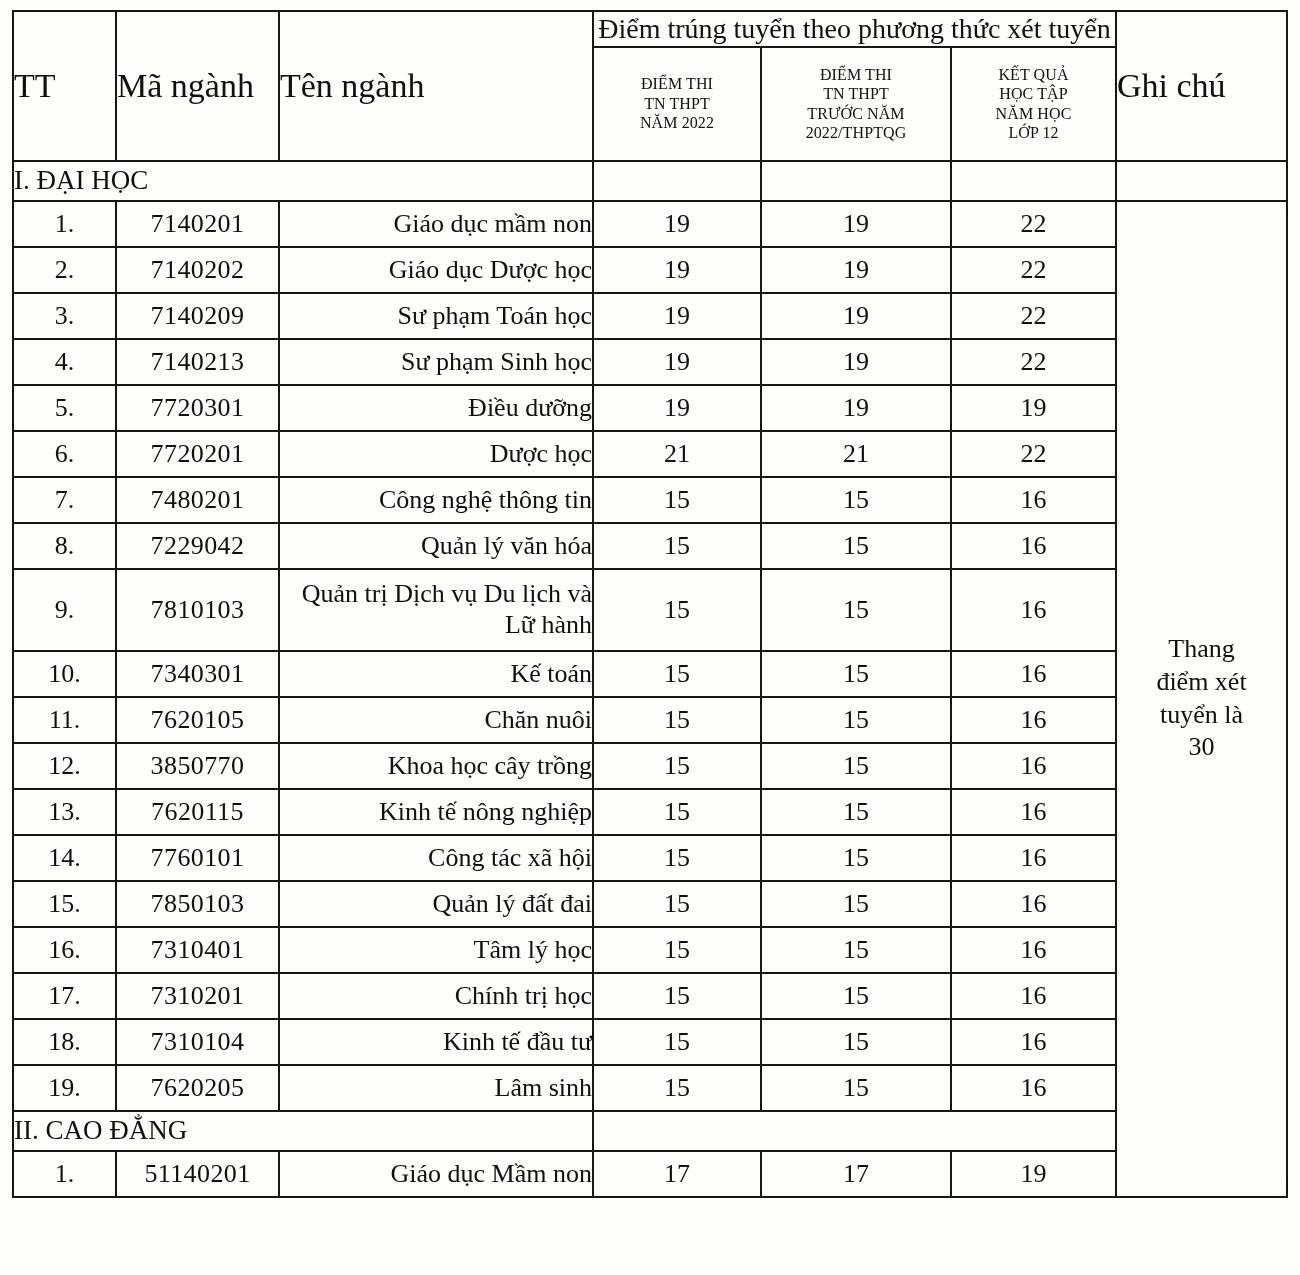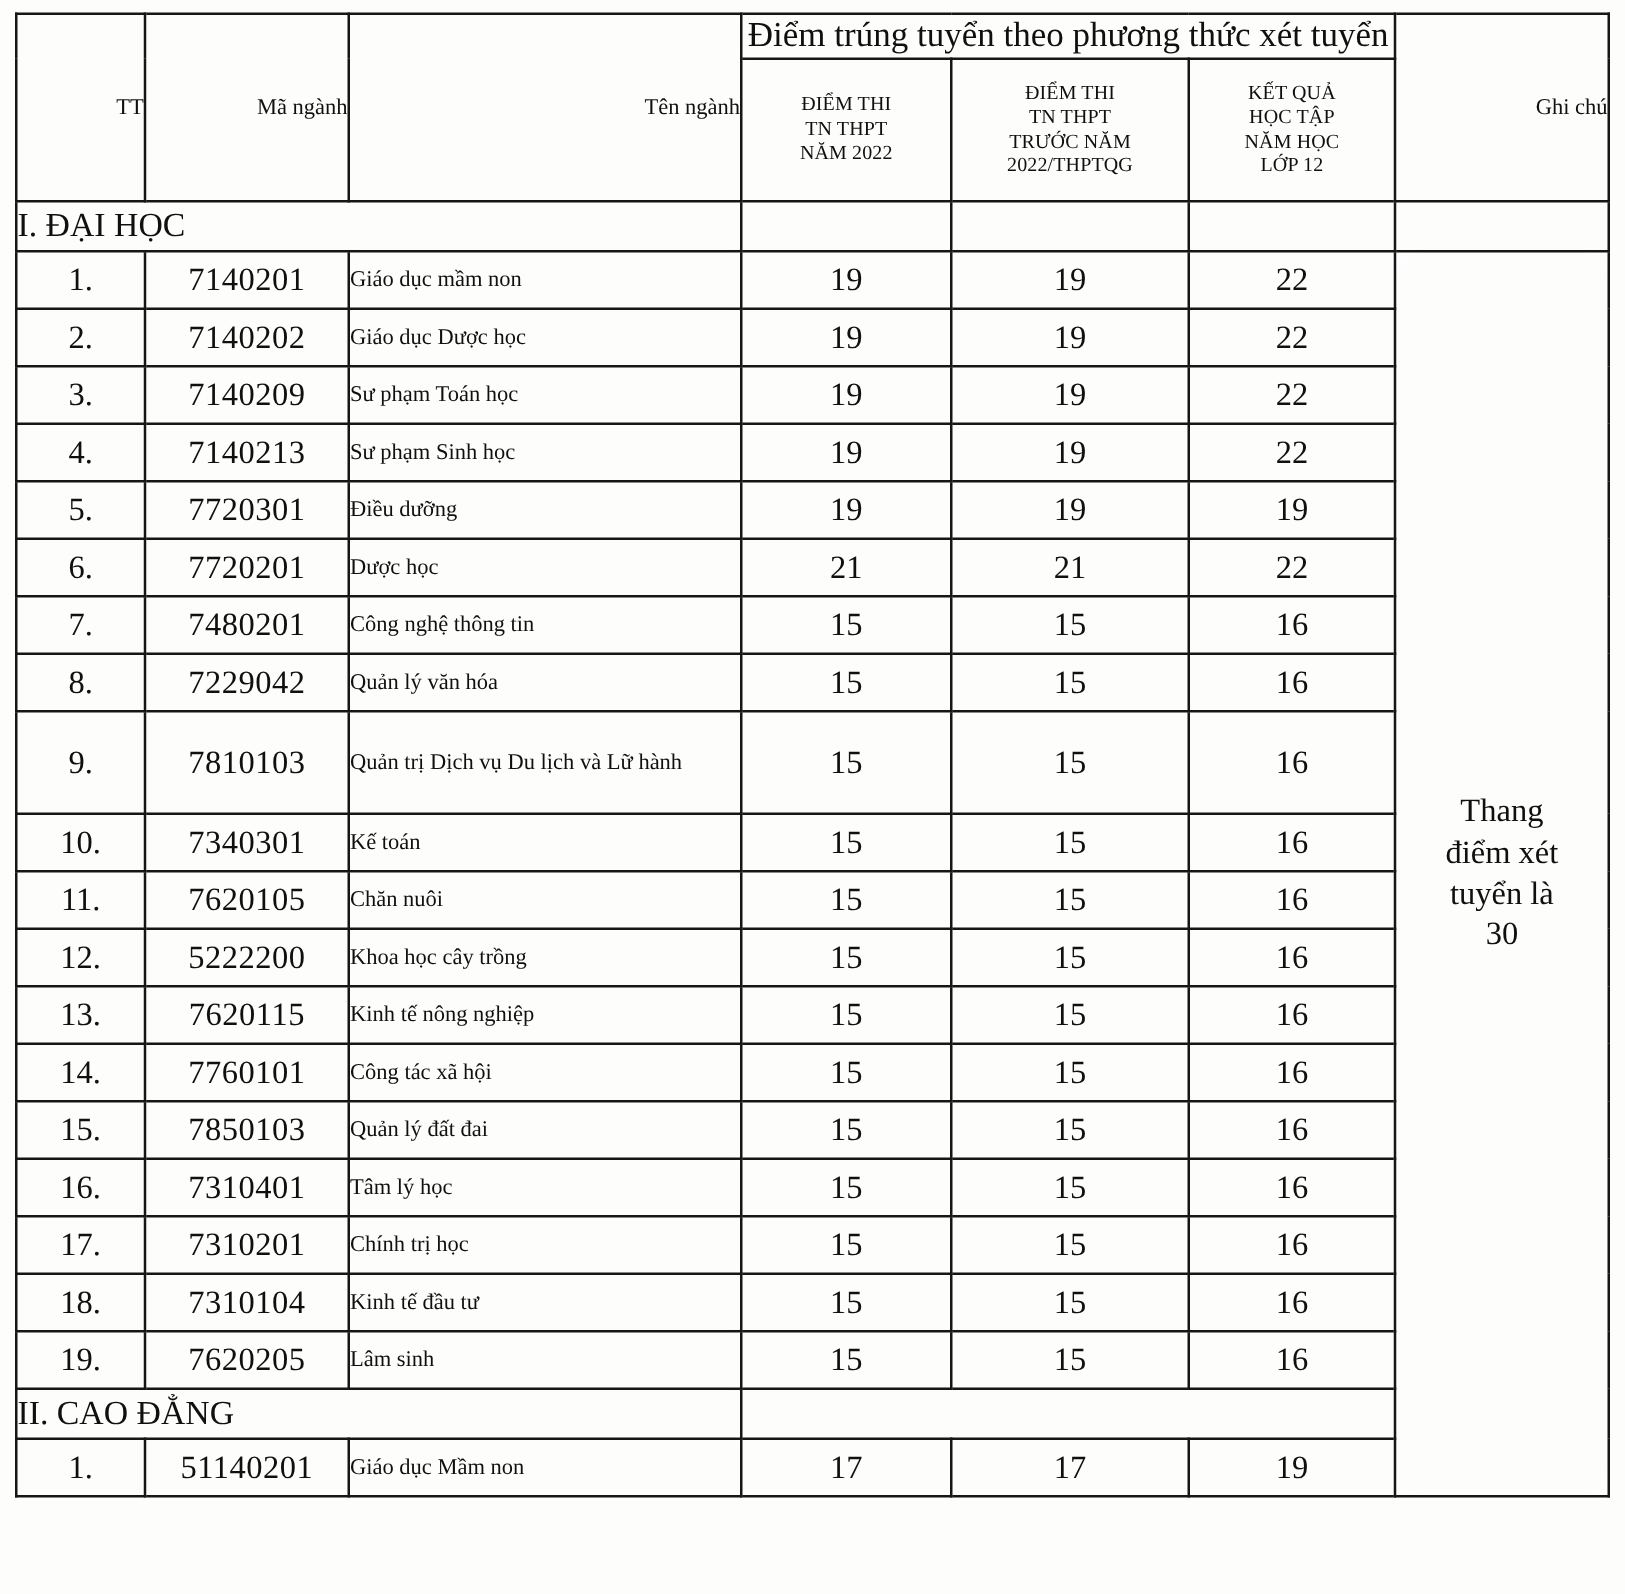--- a/index.html
+++ b/index.html
@@ -41,23 +41,23 @@
   col.c-tt      { width: 103px; }
   col.c-ma      { width: 163px; }
   col.c-ten     { width: 314px; }
   col.c-s1      { width: 168px; }
   col.c-s2      { width: 190px; }
   col.c-s3      { width: 165px; }
   col.c-ghi     { width: 171px; }
 
   
   .h-main {
-    text-align: right;
+    text-align: left;
     font-weight: bold;
-    font-size: 18px;
+    font-size: 34px;
     line-height: 1.18;
     padding: 4px 6px;
   }
   .h-group {
     text-align: center;
     font-weight: bold;
     font-size: 28px;
     line-height: 1.2;
     padding: 8px 10px 6px;
     border-radius: 13px;
@@ -91,22 +91,22 @@
     font-size: 26px;
     padding: 2px 0 4px;
   }
   .c-code {
     text-align: center;
     font-size: 26px;
     padding: 2px 0 4px;
     letter-spacing: 0.4px;
   }
   .c-name {
-    text-align: left;
-    font-size: 18px;
+    text-align: right;
+    font-size: 26px;
     line-height: 1.16;
     padding: 2px 4px 4px 12px;
     border-radius: 10px;
   }
   .c-score {
     text-align: center;
     font-size: 26px;
     padding: 2px 0 4px;
     font-family: Liberation Serif, serif;
   }
@@ -271,21 +271,21 @@
         <tr class="data-row">
           <td class="c-num">11.</td>
           <td class="c-code">7620105</td>
           <td class="c-name">Chăn nuôi</td>
           <td class="c-score">15</td>
           <td class="c-score">15</td>
           <td class="c-score">16</td>
         </tr>
         <tr class="data-row">
           <td class="c-num">12.</td>
-          <td class="c-code">5222200</td>
+          <td class="c-code">3850770</td>
           <td class="c-name">Khoa học cây trồng</td>
           <td class="c-score">15</td>
           <td class="c-score">15</td>
           <td class="c-score">16</td>
         </tr>
         <tr class="data-row">
           <td class="c-num">13.</td>
           <td class="c-code">7620115</td>
           <td class="c-name">Kinh tế nông nghiệp</td>
           <td class="c-score">15</td>

